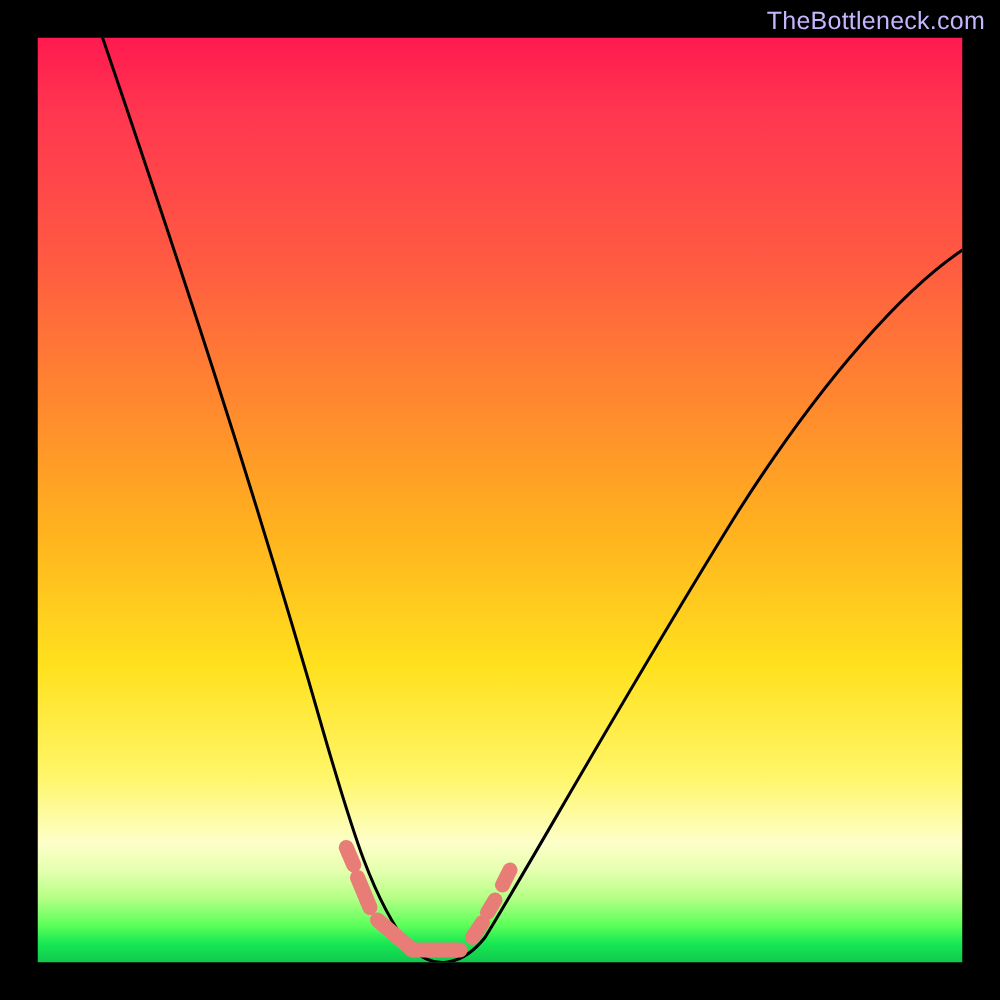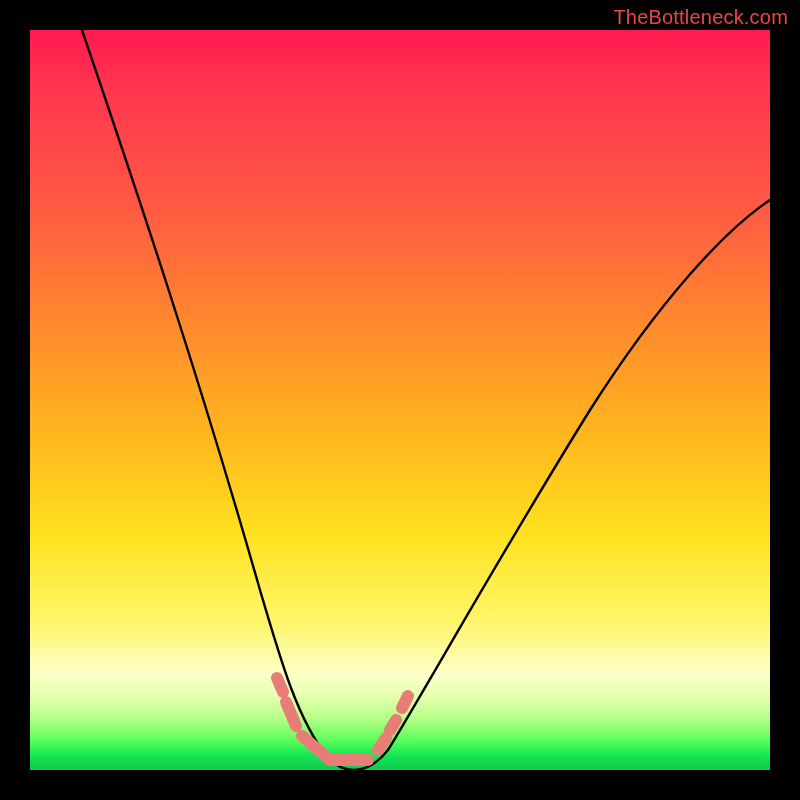--- a/index.html
+++ b/index.html
@@ -45,21 +45,21 @@
       #b6ff87 93%,
       #5cff5a 96%,
       #16e753 98%,
       #10c84e 100%
     );
   }
   .watermark {
     position: absolute;
     top: 6px;
     right: 12px;
-    color: #ef4444;
+    color: #c4b5fd;
     font-size: 20px;
     letter-spacing: 0.2px;
     user-select: none;
   }
   svg.curve {
     position: absolute;
     inset: 0;
   }
 </style>
 </head>

